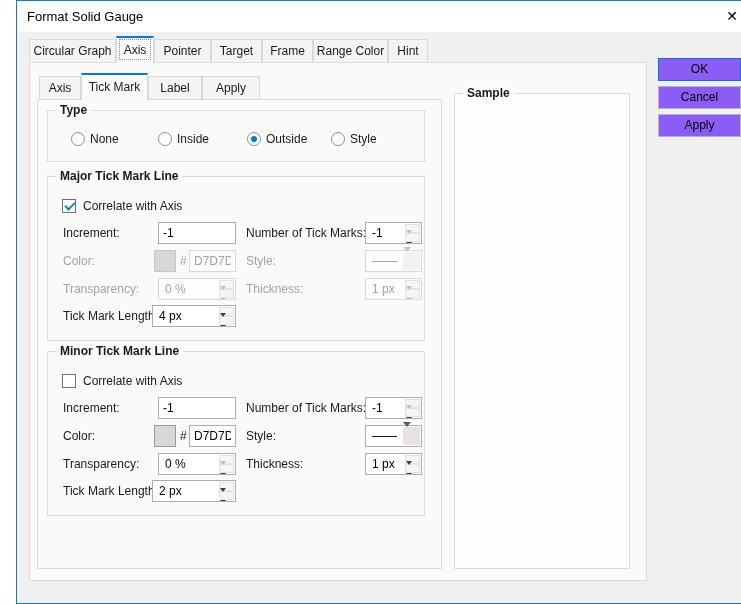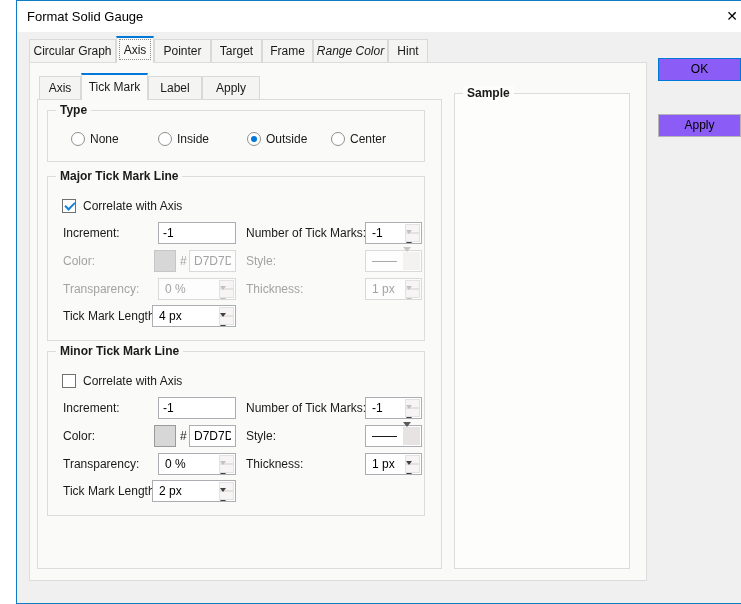--- a/index.html
+++ b/index.html
@@ -77,21 +77,21 @@
   <div class="titlebar">
     <span class="title">Format Solid Gauge</span>
     <span class="closebtn">✕</span>
   </div>
 
   <div class="tab unsel" style="left:12px;width:87px;">Circular Graph</div>
   <div class="tab sel focus" style="left:99px;width:38px;">Axis</div>
   <div class="tab unsel" style="left:137px;width:57px;">Pointer</div>
   <div class="tab unsel" style="left:194px;width:51px;">Target</div>
   <div class="tab unsel" style="left:245px;width:51px;">Frame</div>
-  <div class="tab unsel" style="left:296px;width:75px;font-style:italic;">Range Color</div>
+  <div class="tab unsel" style="left:296px;width:75px;">Range Color</div>
   <div class="tab unsel" style="left:371px;width:40px;">Hint</div>
 
   <div class="outer-panel"></div>
 
   <div class="tab subtab unsel" style="left:22px;width:42px;z-index:3;">Axis</div>
   <div class="tab subtab sel" style="left:64px;width:67px;">Tick Mark</div>
   <div class="tab subtab unsel" style="left:131px;width:54px;z-index:3;">Label</div>
   <div class="tab subtab unsel" style="left:185px;width:58px;z-index:3;">Apply</div>
 
   <div class="sub-panel"></div>
@@ -100,21 +100,21 @@
     <span class="group-label">Type</span>
     <span class="radio" style="left:23px;top:21px;"></span>
     <span class="radio-lbl" style="left:42px;top:20px;">None</span>
     <span class="radio" style="left:110px;top:21px;"></span>
     <span class="radio-lbl" style="left:129px;top:20px;">Inside</span>
     <span class="radio" style="left:199px;top:21px;">
         <span class="dot"></span>
       </span>
     <span class="radio-lbl" style="left:218px;top:20px;">Outside</span>
     <span class="radio" style="left:283px;top:21px;"></span>
-    <span class="radio-lbl" style="left:302px;top:20px;">Center</span>
+    <span class="radio-lbl" style="left:302px;top:20px;">Style</span>
   </div>
 
   <div class="group" style="left:30px;top:175px;width:378px;height:165px;">
     <span class="group-label">Major Tick Mark Line</span>
 
     <span class="cb" style="left:14px;top:22px;">
         <span class="check"></span>
       </span>
     <span class="lbl" style="left:35px;top:18px;">Correlate with Axis</span>
 
@@ -202,15 +202,16 @@
       <span class="sb up"><span class="tri u"></span></span>
       <span class="sb dn"><span class="tri d"></span></span>
     </span>
   </div>
 
   <div class="group sample-group" style="left:437px;top:92px;width:176px;height:476px;">
     <span class="group-label">Sample</span>
   </div>
 
   <div class="btn primary" style="top:57px;">OK</div>
+  <div class="btn" style="top:85px;">Cancel</div>
   <div class="btn" style="top:113px;">Apply</div>
 
 </div>
 
 </body></html>

